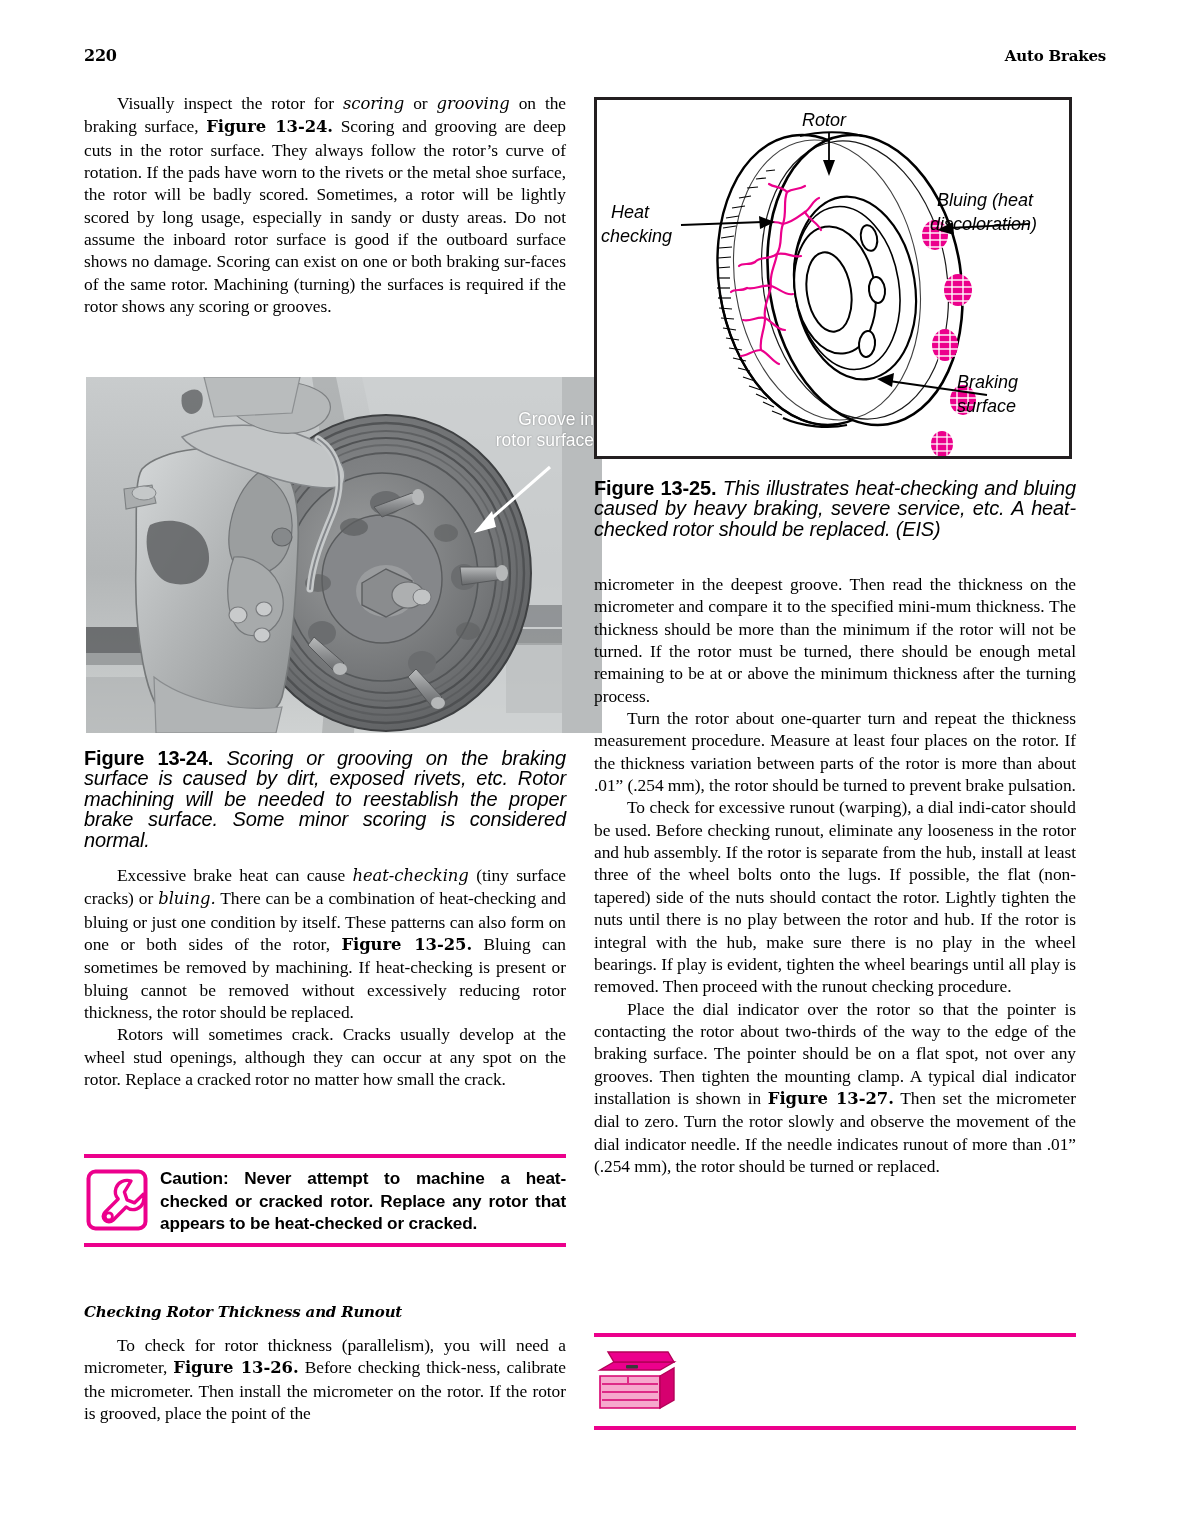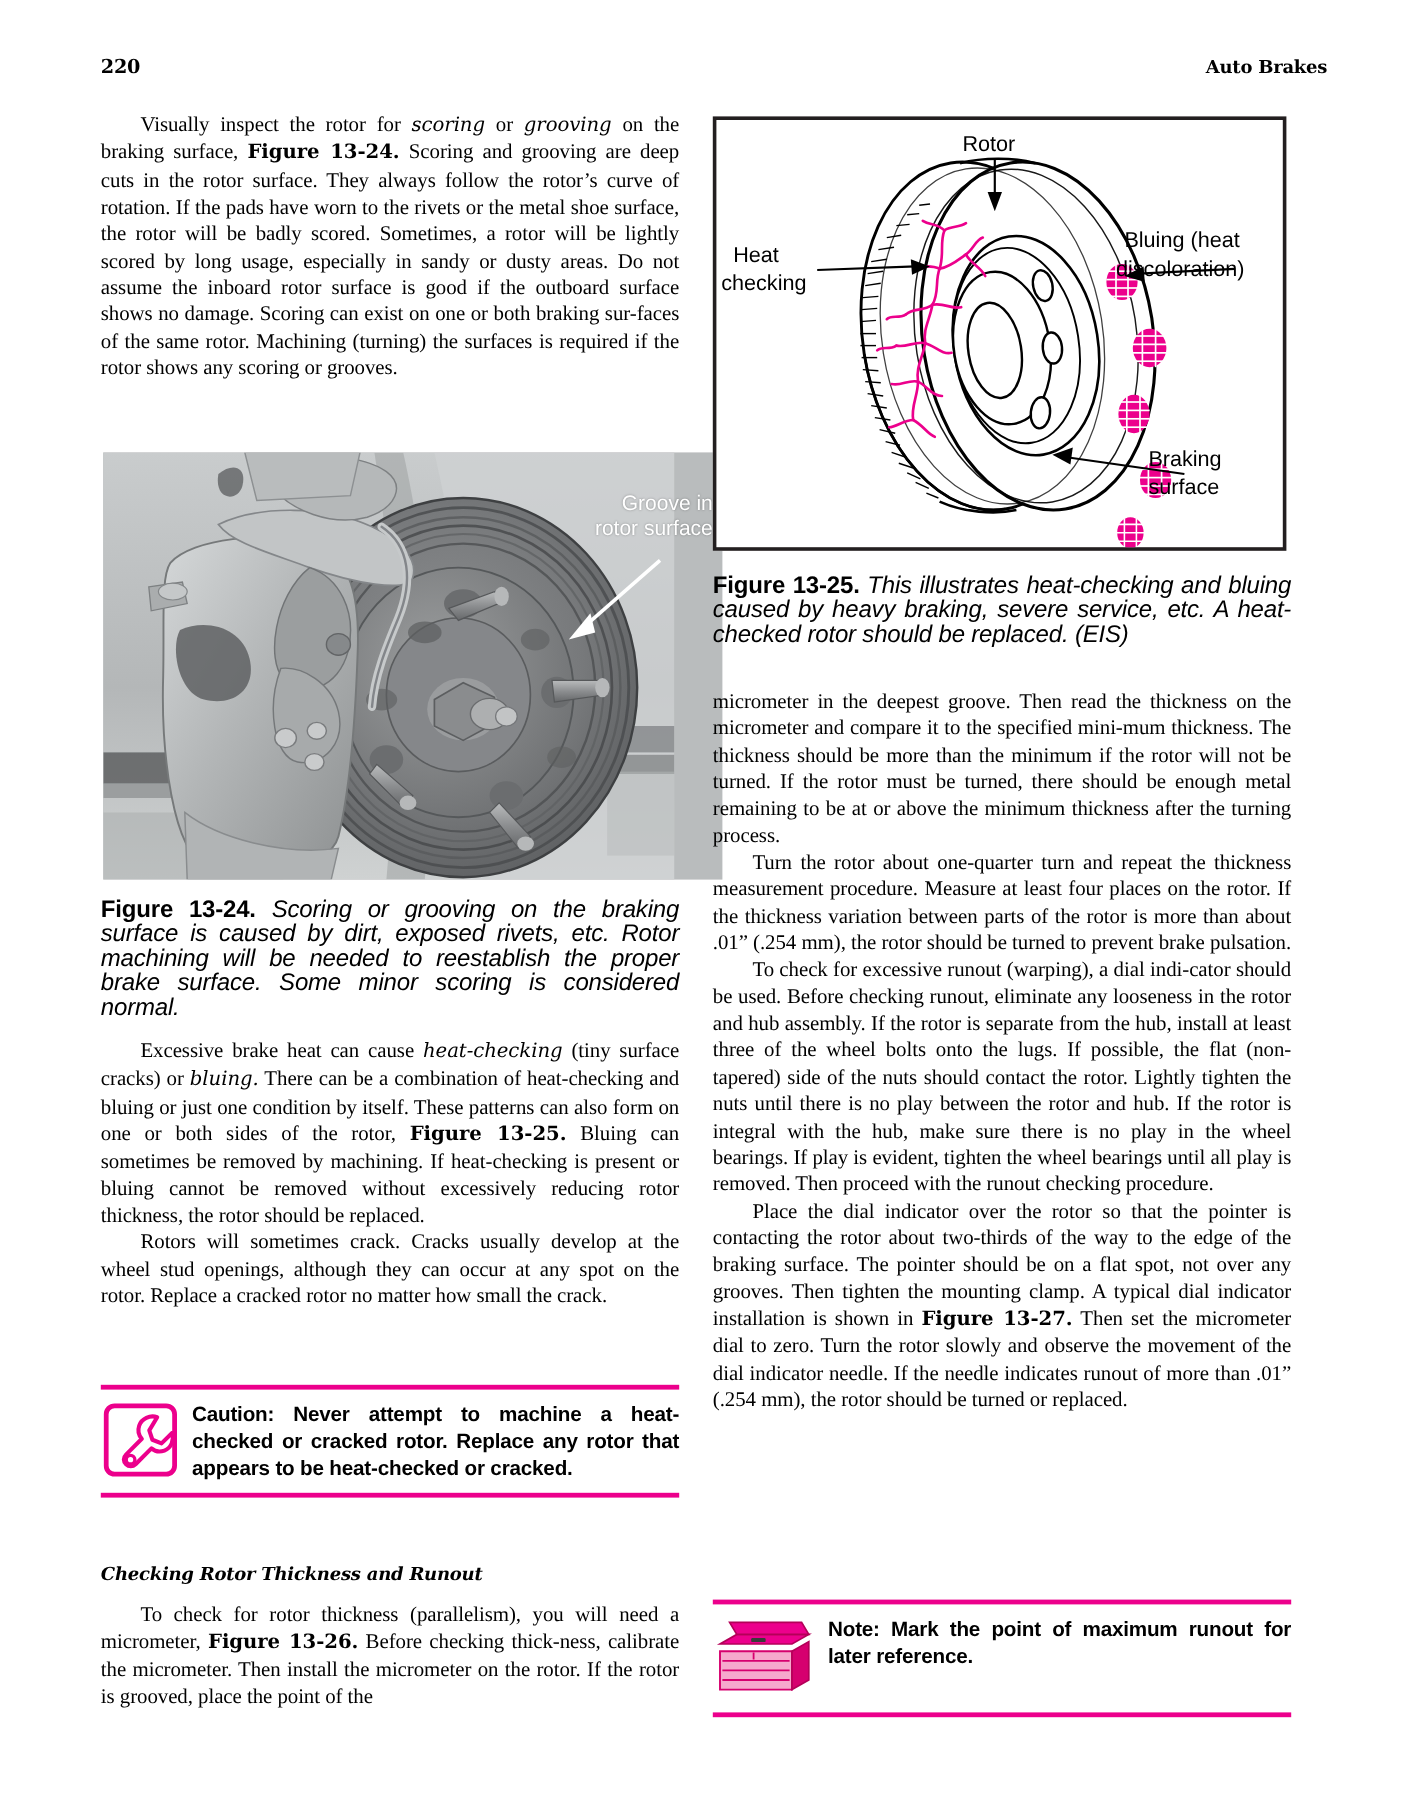--- a/index.html
+++ b/index.html
@@ -99,20 +99,21 @@
   
   .figbox {
     position: absolute;
     left: 594px;
     top: 97px;
     width: 478px;
     height: 362px;
     border: 3px solid #231f20;
     background: #ffffff;
     box-sizing: border-box;
+    font-style: italic;
   }
   .figbox svg { display: block; }
 
   
   .caption {
     position: absolute;
     width: 482px;
     font-family: "Liberation Sans", sans-serif;
     font-size: 20px;
     line-height: 20.4px;
@@ -518,18 +519,17 @@
             <line x1="6" y1="42" x2="62" y2="42"></line>
             <line x1="6" y1="50" x2="62" y2="50"></line>
             <line x1="32" y1="27" x2="32" y2="33"></line>
           </g>
 
           <path d="M4 20 L64 20 L78 12 L18 12 Z" fill="#ec008c" stroke="#b40058" stroke-width="1.4"></path>
           <path d="M12 2 L72 2 L78 12 L18 12 Z" fill="#ec008c" stroke="#b40058" stroke-width="1.4"></path>
           <rect x="30" y="15" width="12" height="3.4" rx="1" fill="#3a3a3a"></rect>
         </svg>
       </span>
-      <div class="rule-body">Note: Mark the point of maximum runout for later reference.</div>
     </div>
     <div class="rule"></div>
   </div>
 
 </div>
 
 </body></html>

